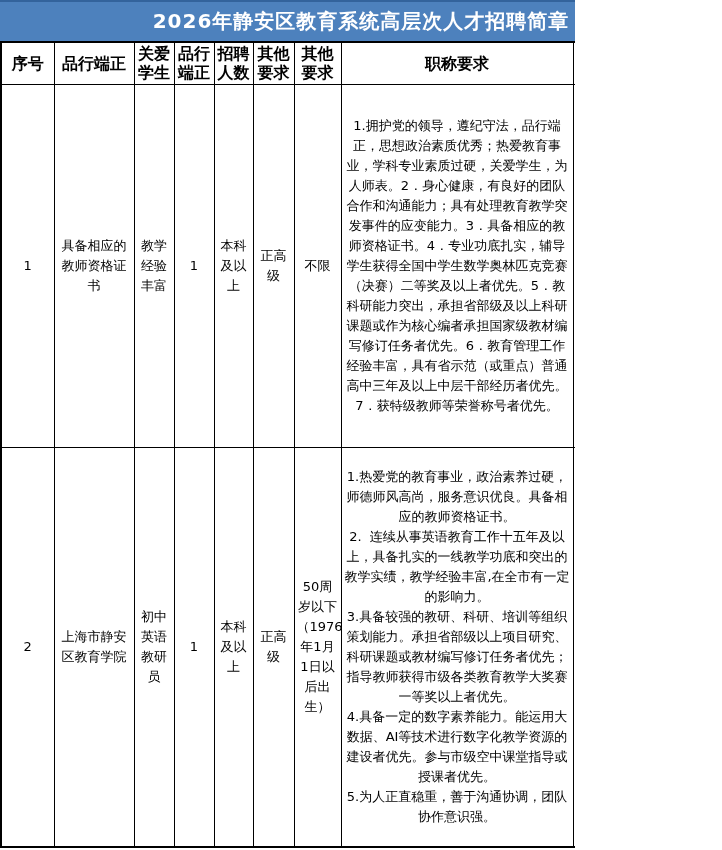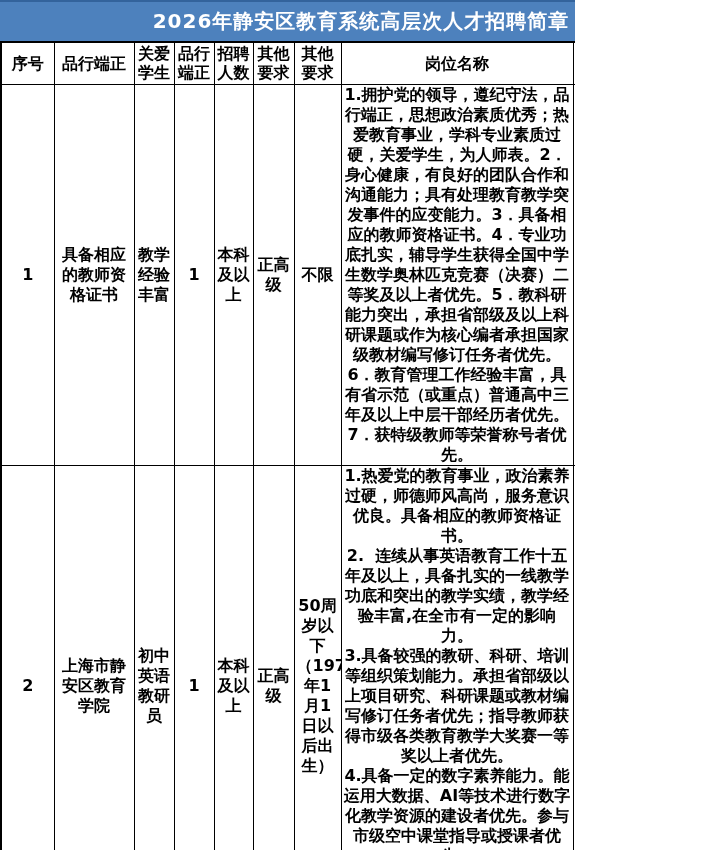--- a/index.html
+++ b/index.html
@@ -46,23 +46,23 @@
     overflow: hidden;
   }
   table.recruit th {
     font-size: 16px;
     font-weight: bold;
     line-height: 19px;
     height: 42px;
     padding: 0 1px;
   }
   table.recruit td {
-    font-size: 16px;
+    font-size: 13px;
     line-height: 20px;
-    font-weight: bold;
+    font-weight: normal;
   }
   tr.row-1 { height: 363px; }
   tr.row-2 { height: 400px; }
   td.cell-other {
     text-align: left;
     white-space: pre-wrap;
     font-size: 15px;
     line-height: 18px;
     padding: 2px 3px 2px 4px;
     word-break: break-word;
@@ -102,21 +102,21 @@
     </colgroup>
     <thead>
       <tr>
         <th>序号</th>
         <th>品行端正</th>
         <th>关爱学生</th>
         <th>品行端正</th>
         <th>招聘人数</th>
         <th>其他要求</th>
         <th>其他要求</th>
-        <th>岗位名称</th>
+        <th>职称要求</th>
         <th>联系人</th>
         <th>学历要求</th>
       </tr>
     </thead>
     <tbody>
       <tr class="row-1">
         <td>1</td>
         <td>具备相应的教师资格证书</td>
         <td>教学经验丰富</td>
         <td>1</td>

